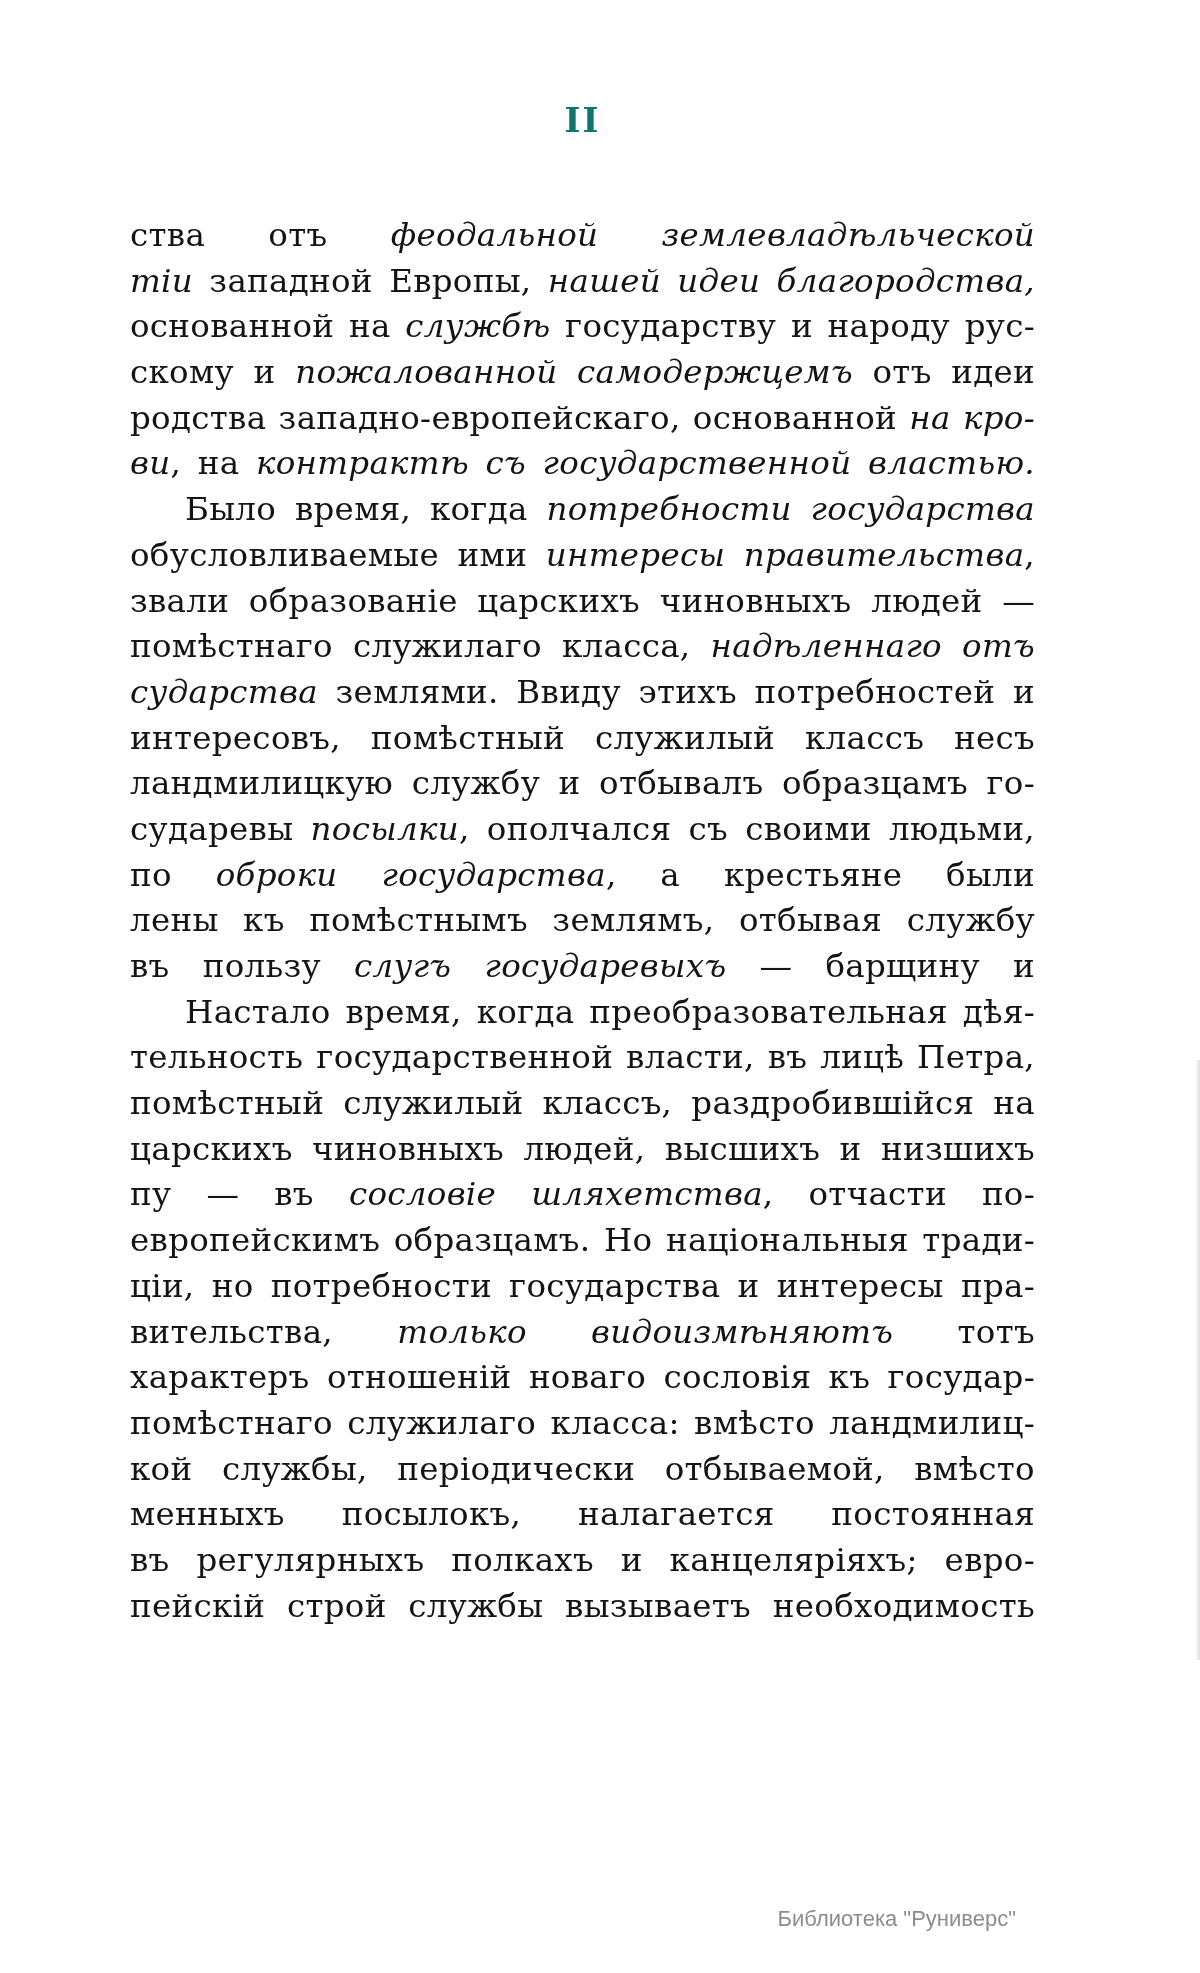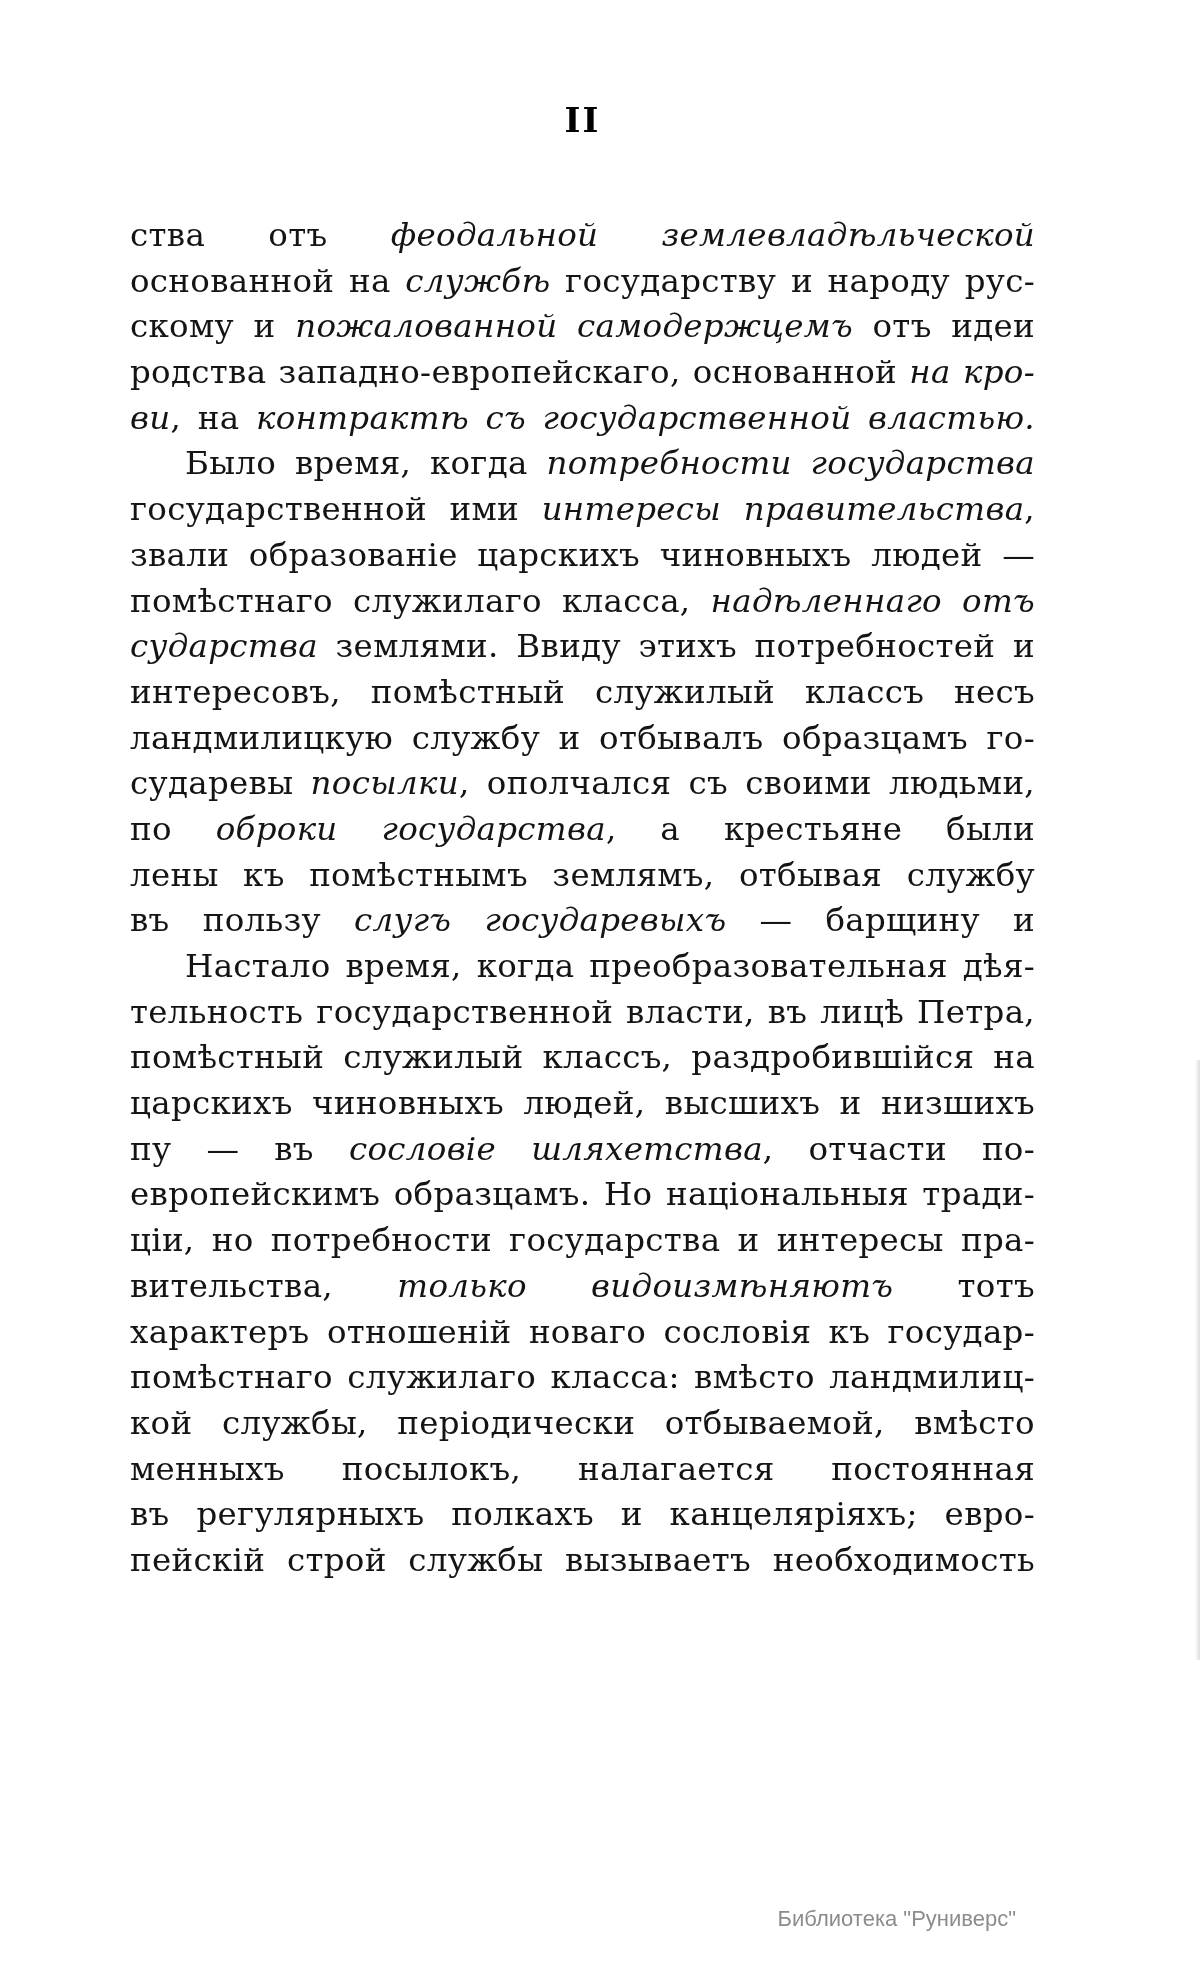--- a/index.html
+++ b/index.html
@@ -17,21 +17,21 @@
   }
   .page-number {
     position: absolute;
     top: 100px;
     left: 130px;
     width: 905px;
     text-align: center;
     font-size: 34px;
     font-weight: bold;
     letter-spacing: 2px;
-    color: #000000;
+    color: #0f766e;
   }
   .text-block {
     position: absolute;
     left: 130px;
     top: 213px;
     width: 905px;
     font-size: 32.5px;
     line-height: 45.7px;
     color: #141414;
     letter-spacing: 0.3px;
@@ -67,26 +67,27 @@
   }
 </style>
 </head>
 <body>
 
 <div class="page">
   <div class="page-number">II</div>
 
   <div class="text-block">
       <div class="line"><span class="rm">ства отъ </span><span class="it">феодальной землевладѣльческой аристокра-</span></div>
+      <div class="line"><span class="it">тіи</span><span class="rm"> западной Европы, </span><span class="it">нашей идеи благородства,</span></div>
       <div class="line"><span class="rm">основанной на </span><span class="it">службѣ</span><span class="rm"> государству и народу рус-</span></div>
       <div class="line"><span class="rm">скому и </span><span class="it">пожалованной самодержцемъ</span><span class="rm"> отъ идеи благо-</span></div>
       <div class="line"><span class="rm">родства западно-европейскаго, основанной </span><span class="it">на кро-</span></div>
       <div class="line"><span class="it">ви</span><span class="rm">, на </span><span class="it">контрактѣ съ государственной властью.</span></div>
       <div class="line indent"><span class="rm">Было время, когда </span><span class="it">потребности государства</span></div>
-      <div class="line"><span class="rm">государственной ими </span><span class="it">интересы правительства</span><span class="rm">, вы-</span></div>
+      <div class="line"><span class="rm">обусловливаемые ими </span><span class="it">интересы правительства</span><span class="rm">, вы-</span></div>
       <div class="line"><span class="rm">звали образованіе царскихъ чиновныхъ людей —</span></div>
       <div class="line"><span class="rm">помѣстнаго служилаго класса, </span><span class="it">надѣленнаго отъ го-</span></div>
       <div class="line"><span class="it">сударства</span><span class="rm"> землями. Ввиду этихъ потребностей и</span></div>
       <div class="line"><span class="rm">интересовъ, помѣстный служилый классъ несъ</span></div>
       <div class="line"><span class="rm">ландмилицкую службу и отбывалъ образцамъ го-</span></div>
       <div class="line"><span class="rm">сударевы </span><span class="it">посылки</span><span class="rm">, ополчался съ своими людьми,</span></div>
       <div class="line"><span class="rm">по </span><span class="it">оброки государства</span><span class="rm">, а крестьяне были прикрѣп-</span></div>
       <div class="line"><span class="rm">лены къ помѣстнымъ землямъ, отбывая службу</span></div>
       <div class="line"><span class="rm">въ пользу </span><span class="it">слугъ государевыхъ</span><span class="rm"> — барщину и оброки.</span></div>
       <div class="line indent"><span class="rm">Настало время, когда преобразовательная дѣя-</span></div>

